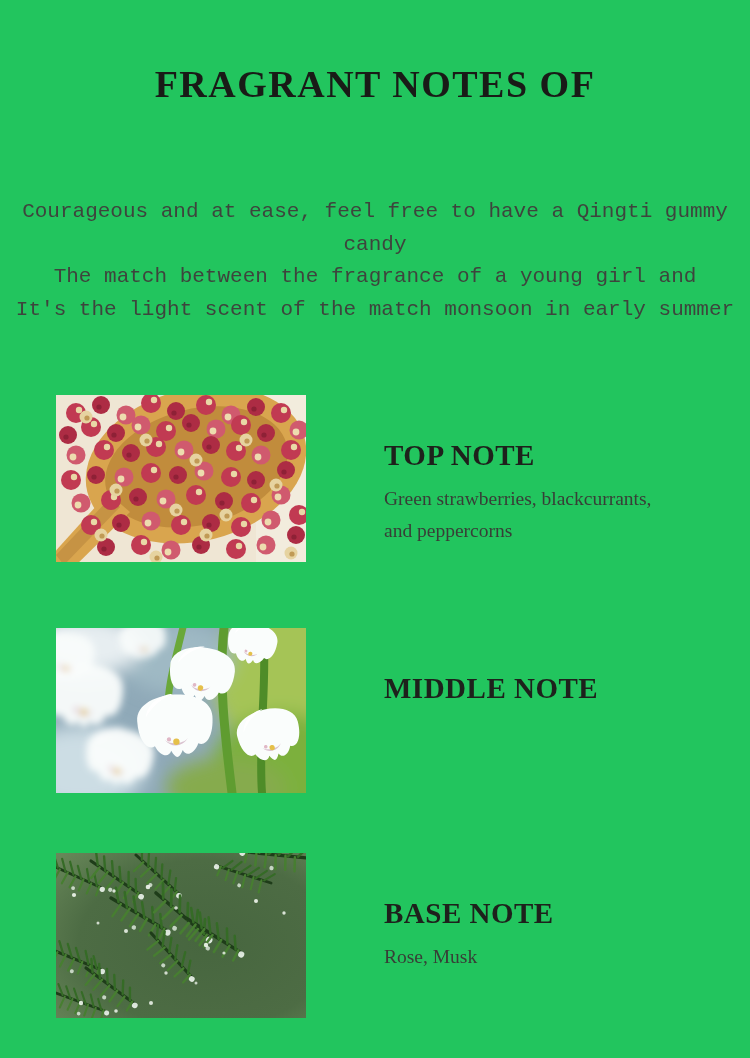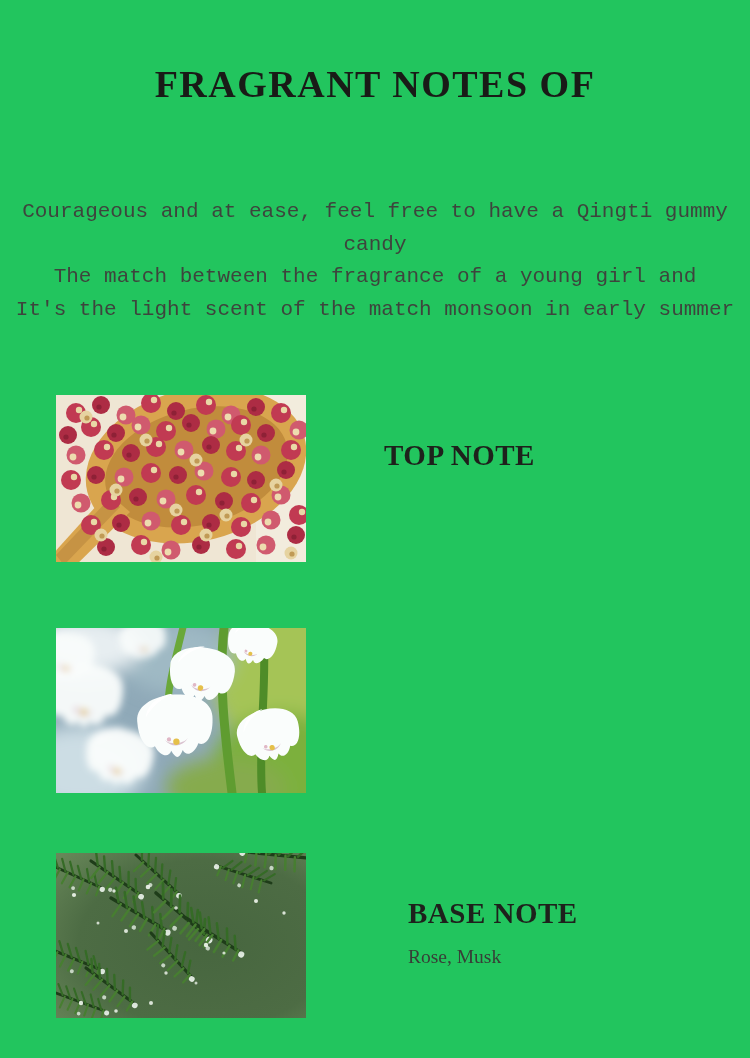--- a/index.html
+++ b/index.html
@@ -41,21 +41,21 @@
   .note-section {
     position: absolute;
     left: 35px;
     width: 680px;
     display: flex;
     flex-direction: row;
     margin-left: 21px;
   }
   .note-section.s1 { top: 395px; }
   .note-section.s2 { top: 628px; }
-  .note-section.s3 { top: 853px; gap: 24px; }
+  .note-section.s3 { top: 853px; }
   .note-image {
     width: 250px;
     flex: 0 0 250px;
     overflow: hidden;
   }
   .note-image svg { display: block; }
   .note-text {
     margin-left: 78px;
     padding-top: 44px;
   }
@@ -185,20 +185,24 @@
         <use href="#hk" x="170" y="120"></use>
           <use href="#hk" x="220" y="90"></use>
           <use href="#hk" x="45" y="140"></use>
         <use href="#hk" x="150" y="140"></use>
           <use href="#hk" x="100" y="162"></use>
           <use href="#hk" x="235" y="158"></use>
       </svg>
     </div>
     <div class="note-text">
       <div class="note-title">TOP NOTE</div>
+      <div class="note-desc">
+        <div>Green strawberries, blackcurrants,</div>
+        <div>and peppercorns</div>
+      </div>
     </div>
   </div>
 
   <div class="note-section s2">
     <div class="note-image">
       <svg width="250" height="165" viewBox="0 0 250 165" xmlns="http://www.w3.org/2000/svg">
         <defs>
           <filter id="blur8" x="-40%" y="-40%" width="180%" height="180%">
               <feGaussianBlur stdDeviation="9"></feGaussianBlur>
             </filter>
@@ -233,20 +237,21 @@
           <use href="#bell" transform="translate(10,36) scale(1.1)" opacity="0.9"></use>
           <use href="#bell" transform="translate(88,18) scale(0.9) rotate(-10)" opacity="0.9"></use>
         </g>
         <use href="#bell" transform="translate(145,55) scale(1.25) rotate(6)"></use>
         <use href="#bell" transform="translate(120,108) scale(1.45) rotate(-4)"></use>
         <use href="#bell" transform="translate(215,115) scale(1.2) rotate(-14)"></use>
         <use href="#bell" transform="translate(195,22) scale(0.95) rotate(10)"></use>
       </svg>
     </div>
     <div class="note-text">
+      <div class="note-title">MIDDLE NOTE</div>
     </div>
   </div>
 
   <div class="note-section s3">
     <div class="note-image">
       <svg width="250" height="165" viewBox="0 0 250 165" xmlns="http://www.w3.org/2000/svg">
         <defs>
           <radialGradient id="cedarbg" cx="60%" cy="55%" r="85%">
             <stop offset="0%" stop-color="#47663f"></stop>
             <stop offset="60%" stop-color="#4d6c44"></stop>

